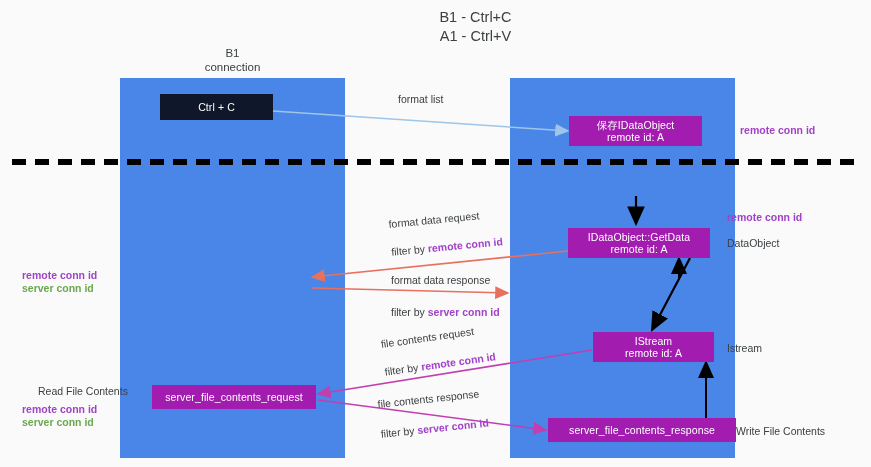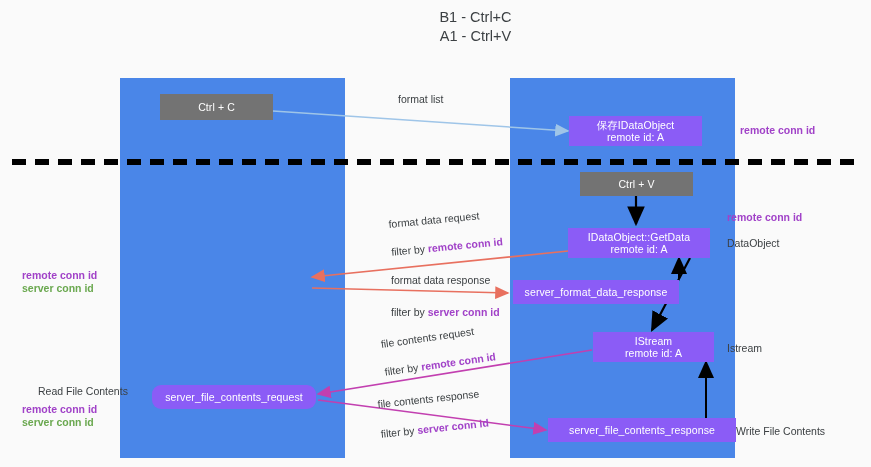--- a/index.html
+++ b/index.html
@@ -27,37 +27,39 @@
   .lane{background:#4a86e8;}
   
   .node{
     box-sizing:border-box;
     display:flex;align-items:center;justify-content:center;
     text-align:center;
     color:#ffffff;font-size:10.5px;line-height:12.5px;
     white-space:pre-line;
     letter-spacing:.1px;
   }
-  .node.orange{background:#8b5cf6;}
-  .node.green{background:#737373;}
+  .node.orange{background:#a21caf;}
+  .node.green{background:#0f172a;}
   
   .lbl{font-size:10.5px;line-height:13px;color:#3c4043;white-space:pre-line;}
   .c-purple{color:#a142c8;font-weight:bold;}
   .c-green{color:#6aa84f;font-weight:bold;}
   .c-dark{color:#3c4043;font-weight:normal;}
   svg{position:absolute;left:0;top:0;width:871px;height:467px;overflow:visible;pointer-events:none;}
 </style>
 </head>
 <body>
 
 <div id="stage">
 
   <div class="abs title">B1 - Ctrl+C
 A1 - Ctrl+V</div>
 
+  <div class="abs colhead" style="left:120px;top:47px;width:225px;">B1
+connection</div>
 
   <div class="abs lane" style="left:120px;top:78px;width:225px;height:380px;"></div>
   <div class="abs lane" style="left:510px;top:78px;width:225px;height:380px;"></div>
 
   <svg viewBox="0 0 871 467">
     <defs>
       <marker id="ah-blue" markerWidth="9" markerHeight="8" refX="8" refY="4" orient="auto">
         <path d="M0,0 L9,4 L0,8 z" fill="#9fc5e8"></path>
       </marker>
       <marker id="ah-red" markerWidth="9" markerHeight="8" refX="8" refY="4" orient="auto">
@@ -90,32 +92,30 @@
     <line x1="318" y1="400" x2="546" y2="430" stroke="#c23fb0" stroke-width="1.6" marker-end="url(#ah-magenta)"></line>
 
     <line x1="706" y1="418" x2="706" y2="362" stroke="#000000" stroke-width="2" marker-end="url(#ah-black)"></line>
   </svg>
 
   <div class="abs node green" style="left:160px;top:94px;width:113px;height:26px;">Ctrl + C</div>
 
   <div class="abs node orange" style="left:569px;top:116px;width:133px;height:30px;">保存IDataObject
 remote id: A</div>
 
-  <div class="abs node green" style="left:580px;top:172px;width:113px;height:24px;">Ctrl + V</div>
 
   <div class="abs node orange" style="left:568px;top:228px;width:142px;height:30px;">IDataObject::GetData
 remote id: A</div>
 
 
-  <div class="abs node orange" style="left:513px;top:280px;width:166px;height:24px;">server_format_data_response</div>
 
   <div class="abs node orange" style="left:593px;top:332px;width:121px;height:30px;">IStream
 remote id: A</div>
 
-  <div class="abs node orange" style="left:152px;top:385px;width:164px;height:24px;border-radius:9px;">server_file_contents_request</div>
+  <div class="abs node orange" style="left:152px;top:385px;width:164px;height:24px;">server_file_contents_request</div>
 
   <div class="abs node orange" style="left:548px;top:418px;width:188px;height:24px;">server_file_contents_response</div>
 
   <div class="abs lbl" style="left:398px;top:93px;">format list</div>
 
   <div class="abs" style="left:388px;top:218px;transform:rotate(-5.5deg);transform-origin:0 0;">
     <div class="lbl">format data request</div>
     <div class="lbl" style="margin-top:2px;">
       <span class="c-dark">filter by </span><span class="c-purple">remote conn id</span>
     </div>

